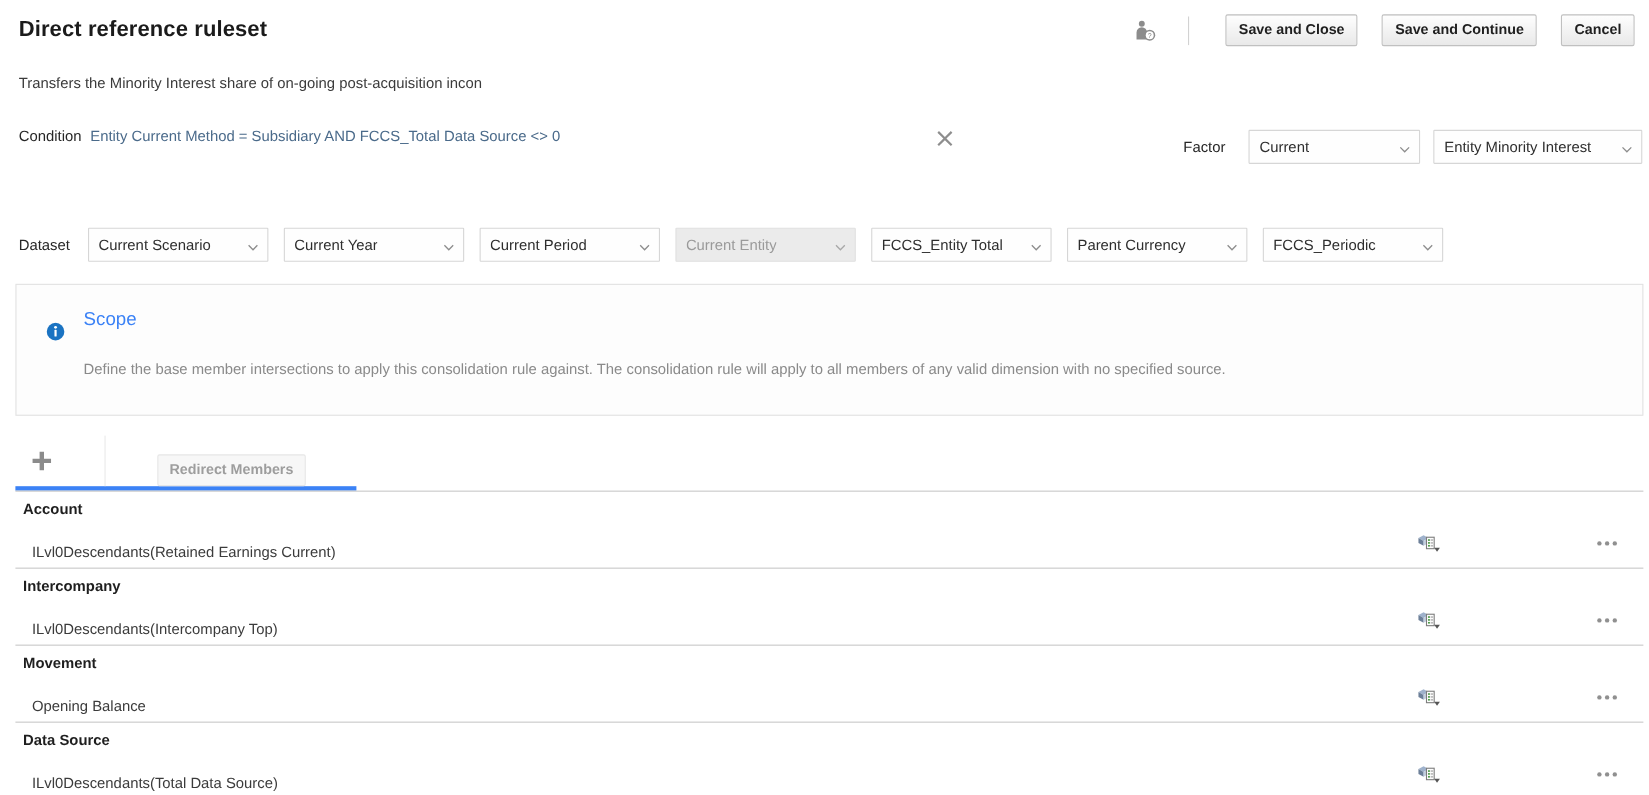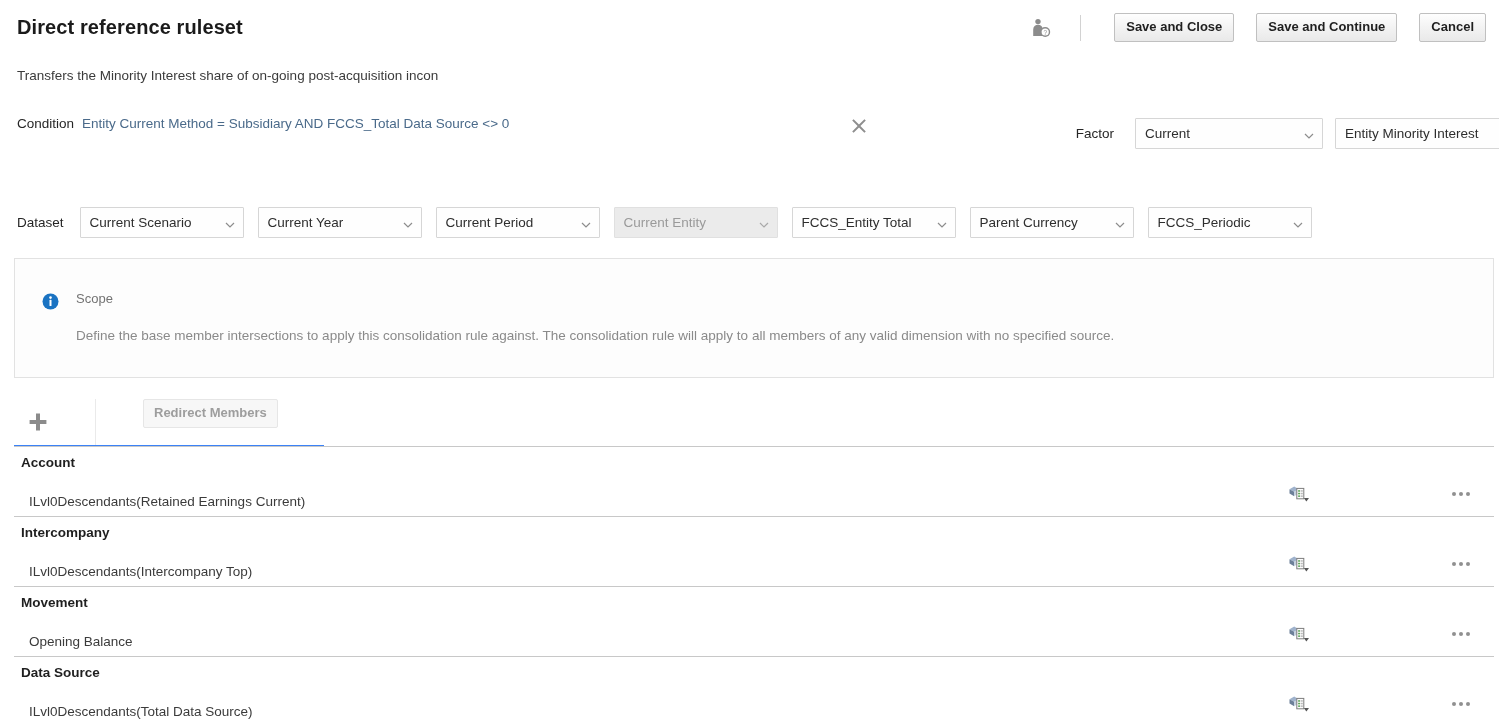--- a/index.html
+++ b/index.html
@@ -88,21 +88,21 @@
   }
   .sel .txt { overflow: hidden; text-overflow: clip; white-space: nowrap; }
   .sel .caret {
     position: absolute; right: 8px; top: 50%;
     width: 10px; height: 10px; margin-top: -5px;
     display: block;
   }
   .sel.disabled { background: #ebebeb; border-color: #e0e0e0; color: #9a9a9a; cursor: default; }
   .sel.disabled .caret svg polyline { stroke: #a8a8a8; }
 
-  .sel-factor-1 { width: 188px; }
+  .sel-factor-1 { width: 156px; }
   .sel-factor-2 { width: 190px; margin-left: 12px; }
 
   
   .dataset-row {
     position: absolute; left: 17px; top: 207px;
     display: flex; align-items: center;
   }
   .dataset-label { font-size: 13.5px; color: #262626; margin-right: 16px; }
   .ds { width: 164px; margin-right: 14px; }
   .ds:last-child { margin-right: 0; }
@@ -112,34 +112,34 @@
     position: absolute; left: 14px; top: 258px;
     width: 1480px; height: 120px;
     background: #fdfdfd;
     border: 1px solid #e2e2e2;
   }
   .scope-info-icon {
     position: absolute; left: 27px; top: 34px;
     width: 17px; height: 17px;
   }
   .scope-title {
-    position: absolute; left: 61px; top: 32px;
-    font-size: 13px; color: #737373;
+    position: absolute; left: 61px; top: 21px;
+    font-size: 17px; color: #3b82f6;
   }
   .scope-text {
     position: absolute; left: 61px; top: 69px;
     font-size: 13.5px; color: #8a8a8a; white-space: nowrap;
   }
 
   
   .action-bar {
     position: absolute; left: 14px; top: 399px;
     width: 310px; height: 47px;
-    border-bottom: 1px solid #3b82f6;
-    display: flex; align-items: flex-start; gap: 33px;
+    border-bottom: 4px solid #3b82f6;
+    display: flex; align-items: flex-end; gap: 33px;
   }
   .add-btn {
     width: 48px; height: 46px;
     display: flex; align-items: center; justify-content: center;
     cursor: pointer;
   }
   .ab-divider { width: 1px; height: 46px; background: #eaeaea; }
   .redirect-btn {
     margin-left: 14px;
     font-size: 13px; font-weight: bold; color: #9d9d9d;

